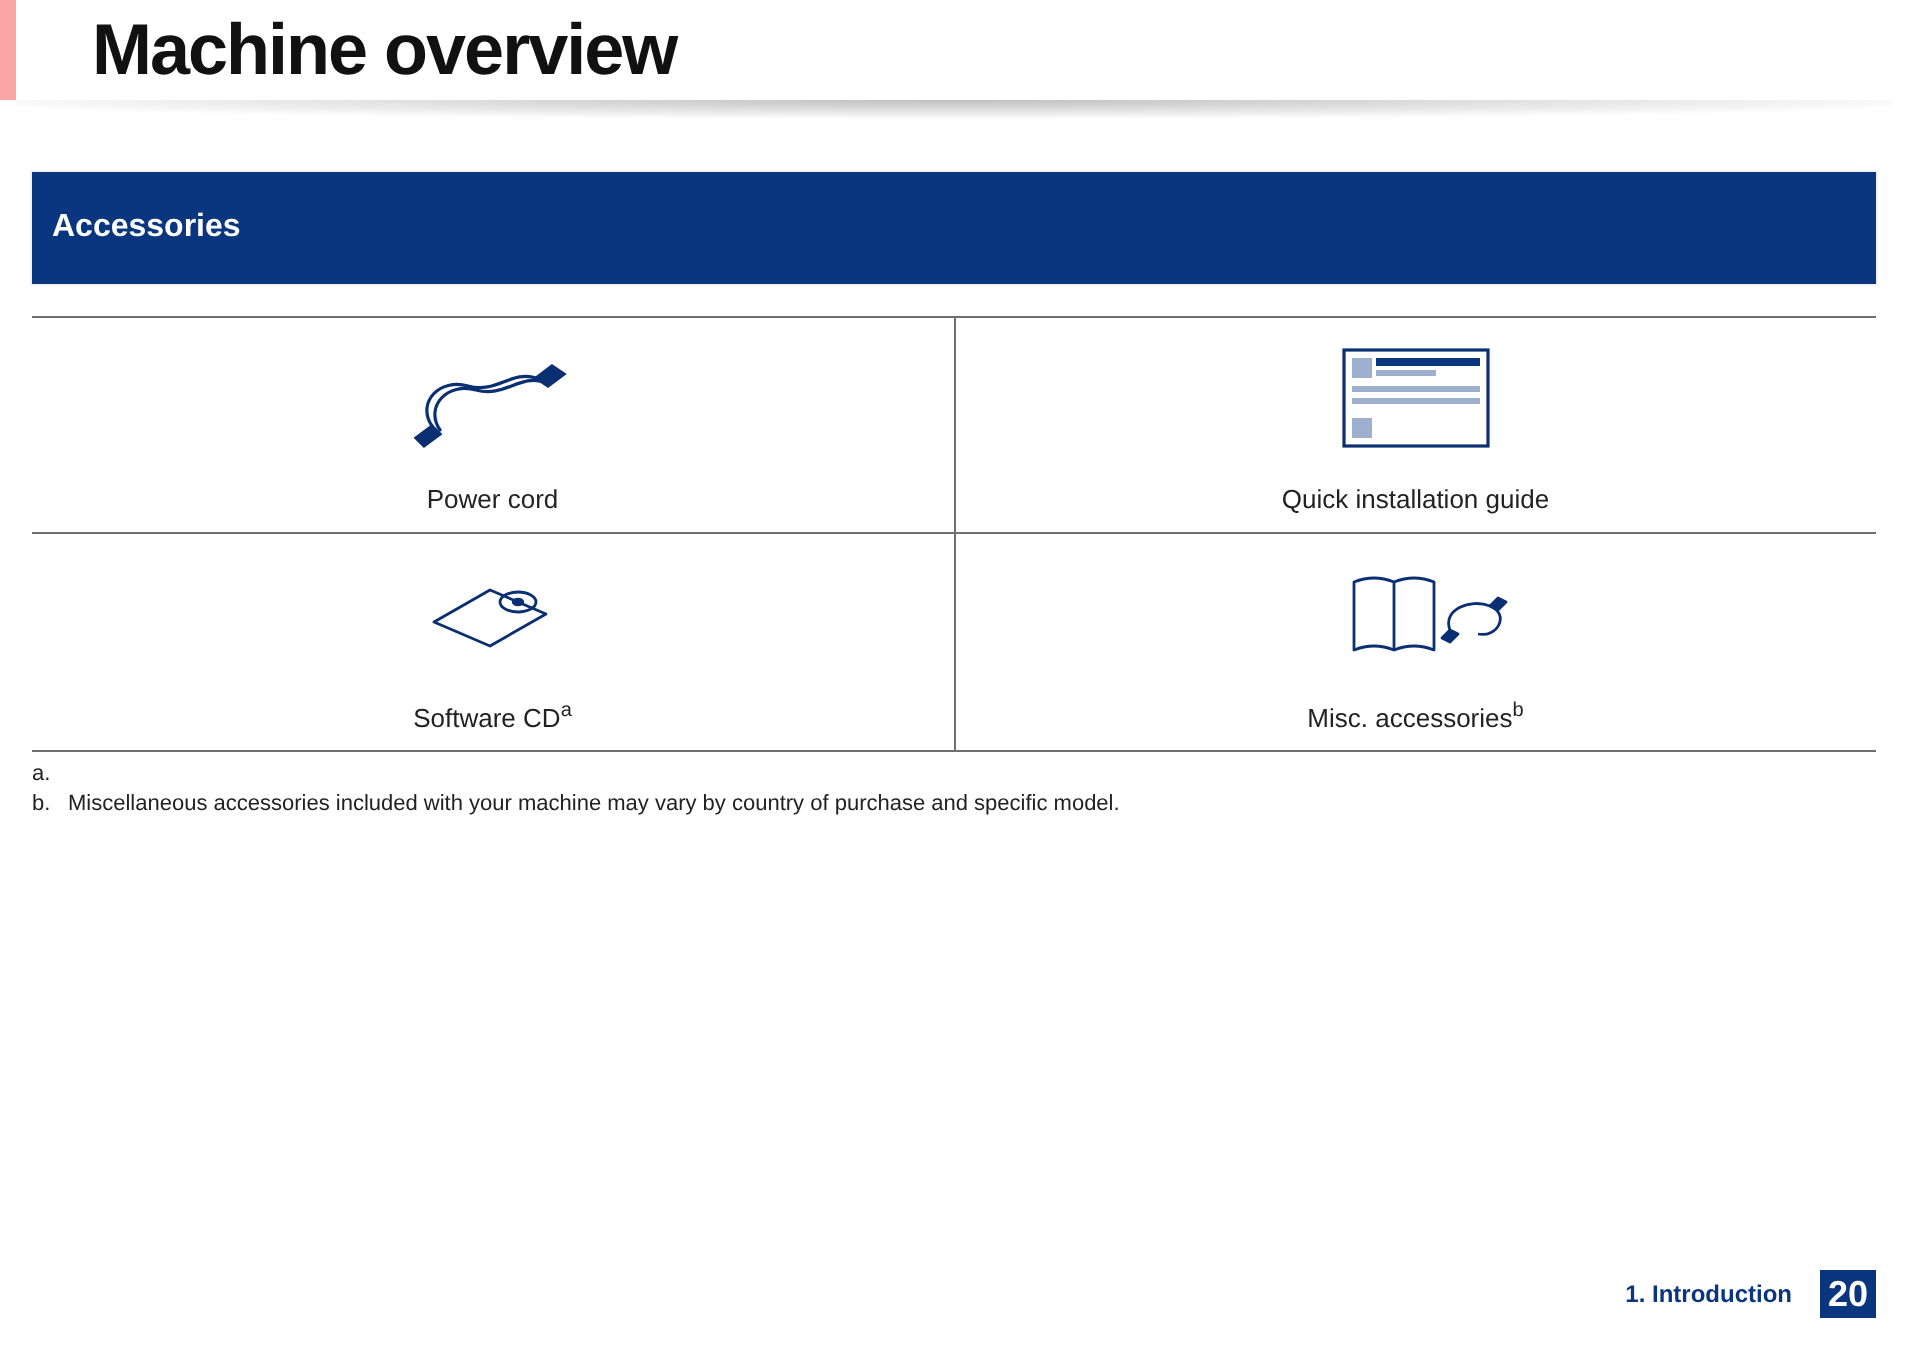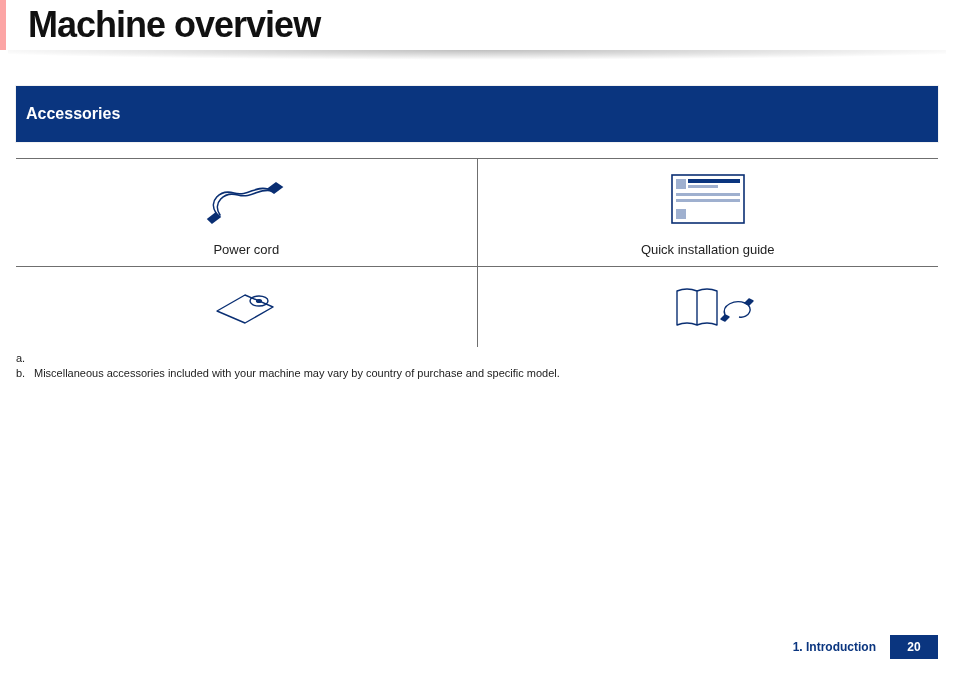--- a/index.html
+++ b/index.html
@@ -6,22 +6,22 @@
   body{
     width:954px;height:675px;
     font-family:"Segoe UI",Arial,sans-serif;
     color:#222;
     position:relative;
     background:#fff;
   }
   
   .title-wrap{
     position:relative;
-    padding:4px 0 4px 22px;
-    border-left:6px solid #fca5a5;
+    padding:4px 0 4px 38px;
+    border-left:8px solid #fca5a5;
   }
   .title{
     font-size:36px;
     font-weight:700;
     letter-spacing:-1px;
     color:#111;
   }
   .title-shadow{
     height:14px;
     margin:0 8px 22px 8px;
@@ -84,22 +84,22 @@
   }
   .footer .section{
     font-size:12px;
     font-weight:700;
     color:#0a357f;
   }
   .footer .pagenum{
     background:#0a357f;
     color:#fff;
     font-weight:700;
-    font-size:12px;
-    width:48px;height:24px;
+    font-size:18px;
+    width:28px;height:24px;
     display:flex;align-items:center;justify-content:center;
   }
   svg{display:block;margin:0 auto;}
 </style>
 </head>
 <body>
 
 <div class="title-wrap">
   <div class="title">Machine overview</div>
 </div>
@@ -155,20 +155,28 @@
         <g fill="none" stroke="#0a2f73" stroke-width="1.4" stroke-linejoin="round">
           <path d="M24 44 L24 10 Q34 6 44 10 L44 44 Q34 40 24 44 Z"></path>
           <path d="M44 10 Q54 6 64 10 L64 44 Q54 40 44 44"></path>
           <path d="M72 34 C 68 24, 82 18, 92 22 C 102 26, 96 38, 86 36"></path>
           <path d="M72 34 l-4 4 l4 2 l4 -4 z" fill="#0a2f73"></path>
           <path d="M92 22 l4 -4 l4 2 l-4 4 z" fill="#0a2f73"></path>
         </g>
       </svg>
     </td>
   </tr>
+  <tr class="lbl-row">
+    <td>
+      <span>Software CD</span><sup>a</sup>
+    </td>
+    <td>
+      <span>Misc. accessories</span><sup>b</sup>
+    </td>
+  </tr>
 </tbody>
   </table>
 
 <div class="footnotes">
   <div>
     <span class="lbl">a.</span>
   </div>
   <div>
     <span class="lbl">b.</span>
     <span>Miscellaneous accessories included with your machine may vary by country of purchase and specific model.</span>

